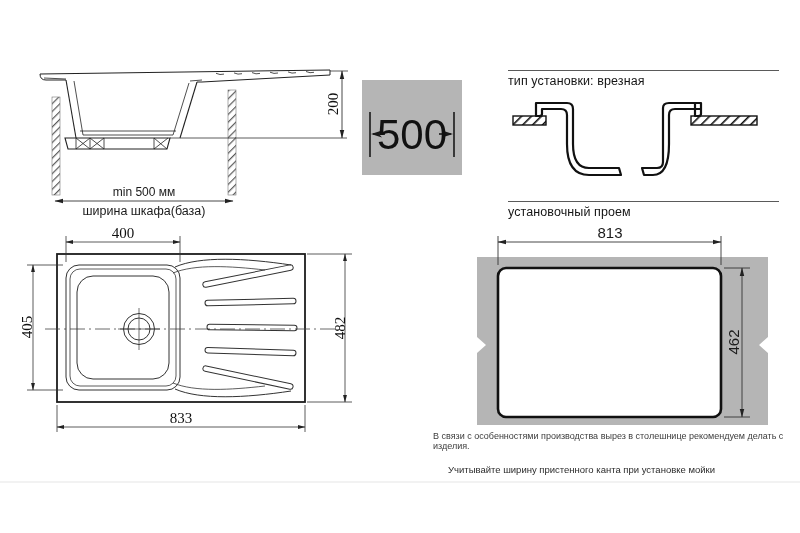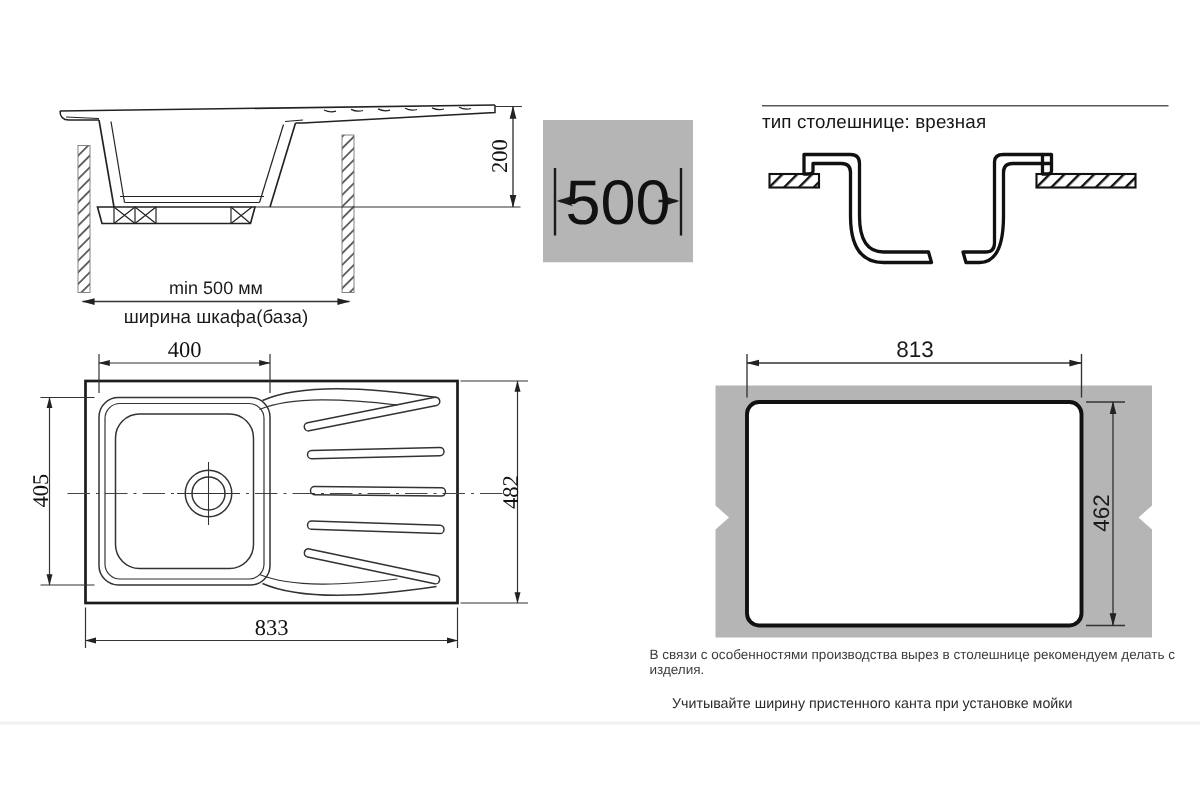--- a/index.html
+++ b/index.html
@@ -76,21 +76,21 @@
       <line x1="8" y1="32" x2="8" y2="77" stroke-width="1.6"></line>
       <line x1="92" y1="32" x2="92" y2="77" stroke-width="1.6"></line>
       <line x1="23" y1="54" x2="11" y2="54" stroke-width="1.6"></line>
       <path d="M9,54 L20,50.5 L17,54 L20,57.5 Z" fill="#1a1a1a" stroke="none"></path>
       <line x1="77" y1="54" x2="89" y2="54" stroke-width="1.6"></line>
       <path d="M91,54 L80,50.5 L83,54 L80,57.5 Z" fill="#1a1a1a" stroke="none"></path>
     </g>
     <text x="50" y="69" text-anchor="middle" font-size="42" font-weight="500" fill="#111">500</text>
   </svg>
 
-  <div class="abs sec-title" style="left:508px;top:70px;width:271px">тип столешнице: врезная</div>
+  <div class="abs sec-title" style="left:508px;top:70px;width:271px">тип установки: врезная</div>
 
   <svg class="abs" style="left:505px;top:92px" width="270" height="95" viewBox="0 0 270 95">
     <defs>
       <pattern id="hp-co" width="7" height="7" patternUnits="userSpaceOnUse" patternTransform="rotate(45)">
         <line x1="0" y1="0" x2="0" y2="7" stroke="#111" stroke-width="3.2"></line>
       </pattern>
     </defs>
     <g>
       <rect x="8" y="24" width="33" height="9" fill="url(#hp-co)" stroke="#111" stroke-width="1.4"></rect>
       <rect x="186" y="24" width="66" height="9" fill="url(#hp-co)" stroke="#111" stroke-width="1.4"></rect>
@@ -157,20 +157,21 @@
     </g>
 
     <g stroke="#333" stroke-width="0.8">
       <line x1="292" y1="32" x2="337" y2="32"></line>
         <line x1="292" y1="180" x2="337" y2="180"></line>
       <line x1="330" y1="32" x2="330" y2="180" marker-start="url(#arr-tv)" marker-end="url(#arr-tv)"></line>
       <text class="cad" text-anchor="middle" transform="rotate(-90 326 106)" x="326" y="110" stroke="none">482</text>
     </g>
   </svg>
 
+  <div class="abs sec-title" style="left:508px;top:201px;width:271px">установочный проем</div>
 
   <svg class="abs" style="left:440px;top:225px" width="355" height="210" viewBox="0 0 355 210">
     <defs>
       <marker id="arr-co" markerWidth="10" markerHeight="6" refX="9" refY="2.8" orient="auto-start-reverse">
         <path d="M0,0.3 L9.5,2.8 L0,5.3 Z" fill="#222"></path>
       </marker>
     </defs>
 
     <path d="M37,32 L328,32 L328,112 L319,120 L328,128 L328,200 L37,200 L37,128 L46,120 L37,112 Z" fill="#b5b5b5"></path>
 

